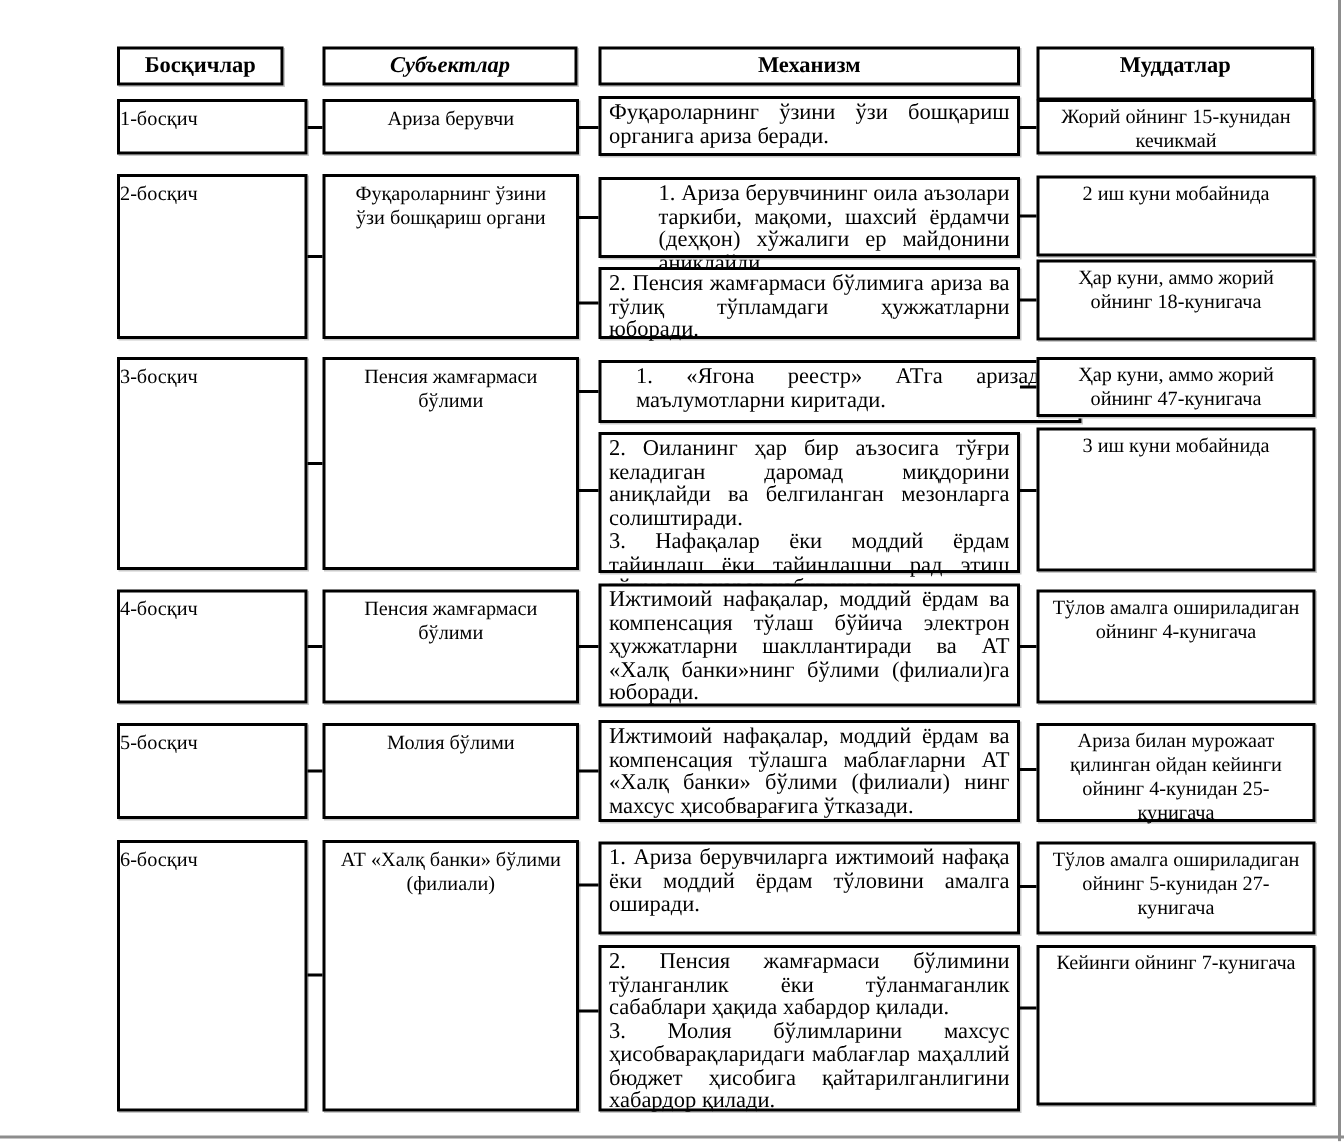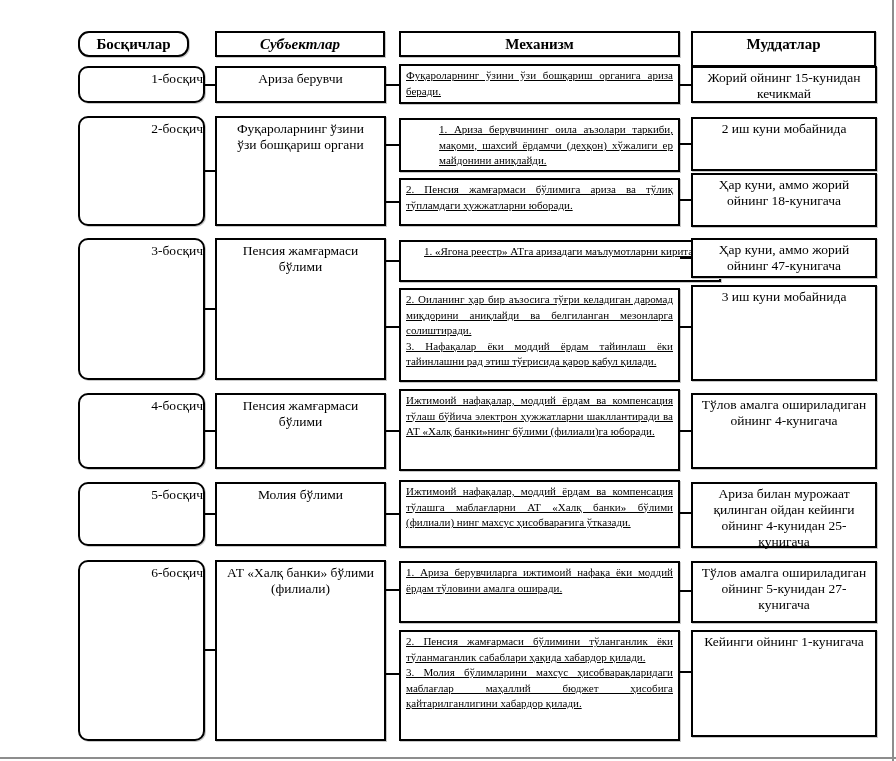--- a/index.html
+++ b/index.html
@@ -19,38 +19,36 @@
     box-shadow:1px 1px 0 #c9c9c9;
   }
   .hdr{
     font-weight:bold;
     font-size:15px;
     text-align:center;
     line-height:22px;
   }
   .stage{
     font-size:13.5px;
-    text-align:right;
+    text-align:left;
     padding-top:3px;
     line-height:16px;
-    border-radius:10px;
   }
   .subject{
     font-size:13.5px;
     text-align:center;
     padding:3px 10px;
     line-height:16px;
   }
   .mech{
-    font-size:11px;
+    font-size:15px;
     text-align:justify;
     padding:2px 5px;
     line-height:15.5px;
     white-space:pre-line;
-    text-decoration:underline;
   }
   .dl{
     font-size:13.5px;
     text-align:center;
     padding:2px 6px;
     line-height:16px;
   }
   .hline{
     position:absolute;
     height:2px;
@@ -63,21 +61,21 @@
   .page-edge-h{
     position:absolute;
     height:2px;background:#8d8d8d;
   }
 </style>
 </head>
 <body>
 
 <div id="page">
 
-  <div class="box hdr" style="left:78px;top:31px;width:111px;height:26px;border-radius:11px;">Босқичлар</div>
+  <div class="box hdr" style="left:78px;top:31px;width:111px;height:26px;">Босқичлар</div>
   <div class="box hdr" style="left:215px;top:31px;width:170px;height:26px;font-style:italic;">Субъектлар</div>
   <div class="box hdr" style="left:399px;top:31px;width:281px;height:26px;">Механизм</div>
   <div class="box hdr" style="left:691px;top:31px;width:185px;height:36px;">Муддатлар</div>
 
   <div class="box stage" style="left:78px;top:66px;width:127px;height:37px;">1-босқич</div>
   <div class="box subject" style="left:215px;top:66px;width:171px;height:37px;">Ариза берувчи</div>
   <div class="box mech" style="left:399px;top:64px;width:281px;height:40px;">Фуқароларнинг ўзини ўзи бошқариш органига ариза беради.</div>
   <div class="box dl" style="left:691px;top:66px;width:186px;height:37px;">Жорий ойнинг 15-кунидан кечикмай</div>
   <div class="hline" style="left:205px;top:84px;width:10px;"></div>
   <div class="hline" style="left:386px;top:84px;width:13px;"></div>
@@ -123,21 +121,21 @@
   <div class="hline" style="left:205px;top:513px;width:10px;"></div>
   <div class="hline" style="left:386px;top:513px;width:13px;"></div>
   <div class="hline" style="left:680px;top:512px;width:11px;"></div>
 
   <div class="box stage" style="left:78px;top:560px;width:127px;height:181px;">6-босқич</div>
   <div class="box subject" style="left:215px;top:560px;width:171px;height:181px;">АТ «Халқ банки» бўлими (филиали)</div>
   <div class="box mech" style="left:399px;top:561px;width:281px;height:62px;">1. Ариза берувчиларга ижтимоий нафақа ёки моддий ёрдам тўловини амалга оширади.</div>
   <div class="box dl" style="left:691px;top:561px;width:186px;height:62px;">Тўлов амалга ошириладиган ойнинг 5-кунидан 27-кунигача</div>
   <div class="box mech" style="left:399px;top:630px;width:281px;height:111px;">2. Пенсия жамғармаси бўлимини тўланганлик ёки тўланмаганлик сабаблари ҳақида хабардор қилади.
 3. Молия бўлимларини махсус ҳисобварақларидаги маблағлар маҳаллий бюджет ҳисобига қайтарилганлигини хабардор қилади.</div>
-  <div class="box dl" style="left:691px;top:630px;width:186px;height:107px;">Кейинги ойнинг 1-кунигача</div>
+  <div class="box dl" style="left:691px;top:630px;width:186px;height:107px;">Кейинги ойнинг 7-кунигача</div>
   <div class="hline" style="left:205px;top:649px;width:10px;"></div>
   <div class="hline" style="left:386px;top:589px;width:13px;"></div>
   <div class="hline" style="left:680px;top:590px;width:11px;"></div>
   <div class="hline" style="left:386px;top:673px;width:13px;"></div>
   <div class="hline" style="left:680px;top:671px;width:11px;"></div>
 
   <div class="page-edge-v" style="left:892px;top:0;height:761px;"></div>
   <div class="page-edge-h" style="left:0;top:757px;width:896px;"></div>
 
 </div>

